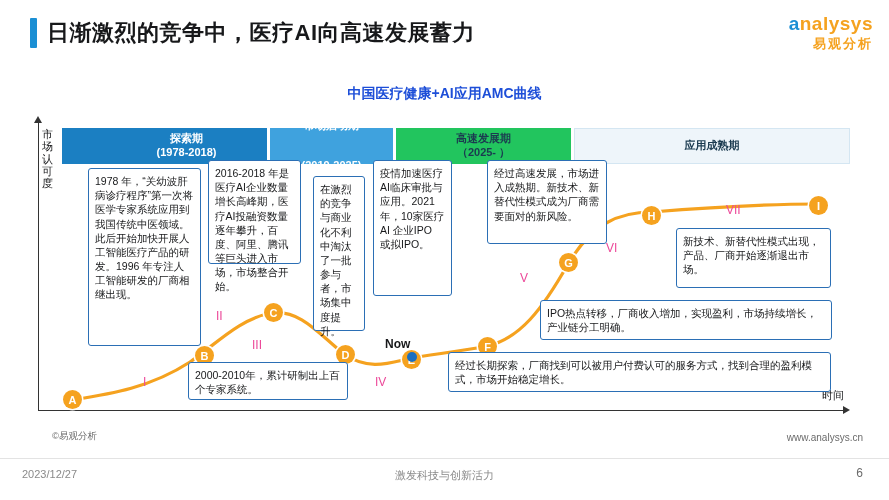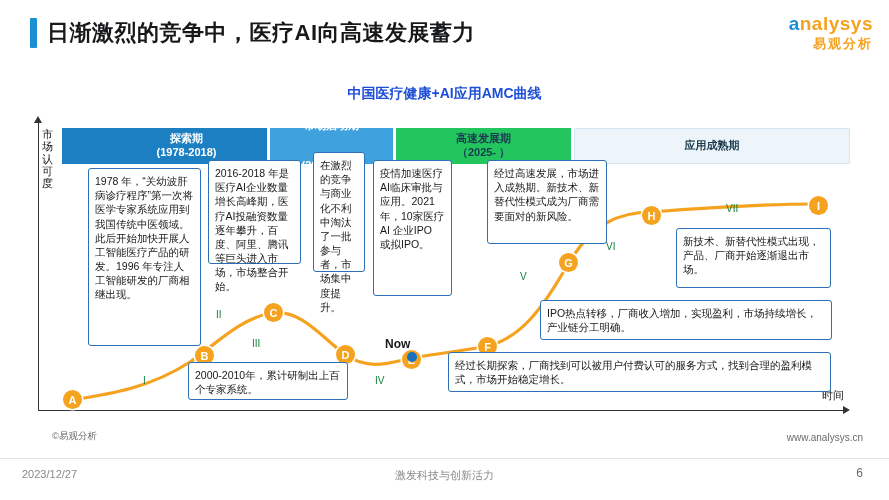--- a/index.html
+++ b/index.html
@@ -92,21 +92,21 @@
     display:flex;align-items:center;justify-content:center;
     box-shadow:0 0 0 1.5px #fff;
   }
   .dot-now{
     position:absolute;width:10px;height:10px;border-radius:50%;background:#1b6fc0;
   }
   .now-label{
     position:absolute;font-size:12px;font-weight:bold;color:#17181a;
   }
   .roman{
-    position:absolute;font-size:10px;color:#15803d;font-weight:500;
+    position:absolute;font-size:12px;color:#ec4899;font-weight:500;
   }
 
   
   .copyright{position:absolute;left:52px;top:430px;font-size:9.5px;color:#6b6b6b;}
   .site{position:absolute;right:26px;top:432px;font-size:10px;color:#6b6b6b;}
   .footline{position:absolute;left:0;right:0;top:458px;height:1px;background:#e3e3e3;}
   .date{position:absolute;left:22px;top:468px;font-size:11px;color:#8a8a8a;}
   .footer-center{position:absolute;left:0;right:0;top:468px;text-align:center;font-size:11px;color:#8a8a8a;}
   .pageno{position:absolute;right:26px;top:466px;font-size:12px;color:#6b6b6b;}
 </style>
@@ -178,21 +178,21 @@
   <div class="roman" style="left:252px;top:338px;">III</div>
   <div class="roman" style="left:375px;top:375px;">IV</div>
   <div class="roman" style="left:520px;top:271px;">V</div>
   <div class="roman" style="left:606px;top:241px;">VI</div>
   <div class="roman" style="left:726px;top:203px;">VII</div>
 
   <div class="box" style="left:88px;top:168px;width:113px;height:178px;">1978 年，“关幼波肝病诊疗程序”第一次将医学专家系统应用到我国传统中医领域。此后开始加快开展人工智能医疗产品的研发。1996 年专注人工智能研发的厂商相继出现。</div>
 
   <div class="box" style="left:208px;top:160px;width:93px;height:104px;">2016-2018 年是医疗AI企业数量增长高峰期，医疗AI投融资数量逐年攀升，百度、阿里、腾讯等巨头进入市场，市场整合开始。</div>
 
-  <div class="box" style="left:313px;top:152px;width:52px;height:120px;">在激烈的竞争与商业化不利中淘汰了一批参与者，市场集中度提升。</div>
+  <div class="box" style="left:313px;top:176px;width:52px;height:155px;">在激烈的竞争与商业化不利中淘汰了一批参与者，市场集中度提升。</div>
 
   <div class="box" style="left:373px;top:160px;width:79px;height:136px;">疫情加速医疗AI临床审批与应用。2021 年，10家医疗AI 企业IPO 或拟IPO。</div>
 
   <div class="box" style="left:487px;top:160px;width:120px;height:84px;">经过高速发展，市场进入成熟期。新技术、新替代性模式成为厂商需要面对的新风险。</div>
 
   <div class="box" style="left:676px;top:228px;width:155px;height:60px;">新技术、新替代性模式出现，产品、厂商开始逐渐退出市场。</div>
 
   <div class="box" style="left:540px;top:300px;width:292px;height:40px;">IPO热点转移，厂商收入增加，实现盈利，市场持续增长，产业链分工明确。</div>
 
   <div class="box" style="left:448px;top:352px;width:383px;height:40px;">经过长期探索，厂商找到可以被用户付费认可的服务方式，找到合理的盈利模式，市场开始稳定增长。</div>

